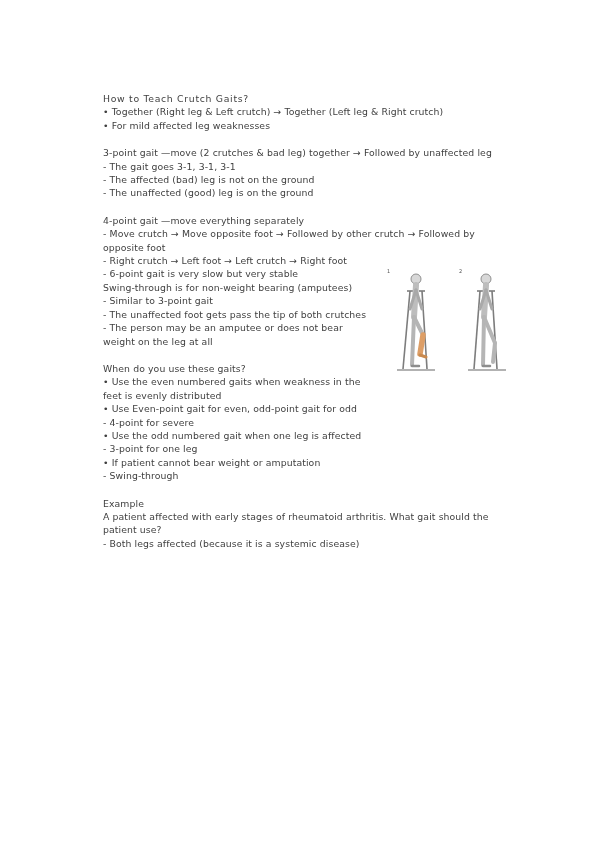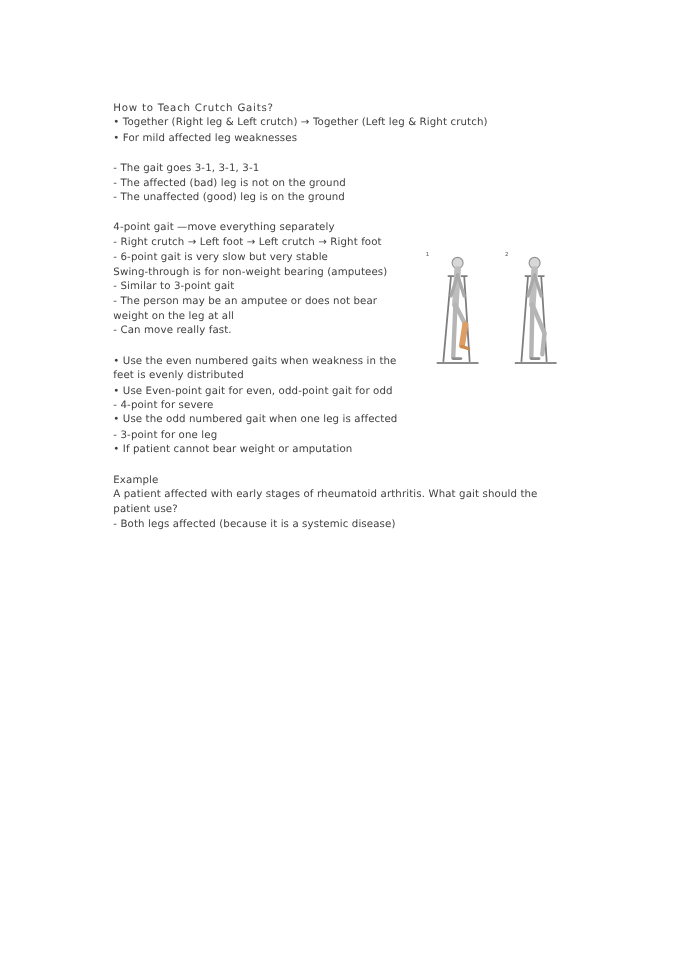--- a/index.html
+++ b/index.html
@@ -32,27 +32,29 @@
 
 <div class="page">
   <div class="doc">
 
     <p class="ln title">How to Teach Crutch Gaits?</p>
     <p class="ln">• Together (Right leg &amp; Left crutch)  → Together (Left leg &amp; Right crutch)</p>
     <p class="ln">• For mild affected leg weaknesses</p>
 
     <div class="gap"></div>
 
+    <p class="ln">3-point gait —move (2 crutches &amp; bad leg) together → Followed by unaffected leg</p>
     <p class="ln">- The gait goes 3-1, 3-1, 3-1</p>
     <p class="ln">- The affected (bad) leg is not on the ground</p>
     <p class="ln">- The unaffected (good) leg is on the ground</p>
 
     <div class="gap"></div>
 
     <p class="ln">4-point gait —move everything separately</p>
+    <p class="ln">- Move crutch → Move opposite foot → Followed by other crutch → Followed by opposite foot</p>
     <p class="ln">- Right crutch → Left foot → Left crutch → Right foot</p>
 
     <div class="figure-wrap">
       <svg viewBox="0 0 142 118" xmlns="http://www.w3.org/2000/svg">
 
         <g>
           <text class="fig-label" x="4" y="10">1</text>
 
           <line x1="27" y1="28" x2="20" y2="106" stroke="#7d7d7d" stroke-width="1.6"></line>
           <line x1="39" y1="28" x2="44" y2="106" stroke="#7d7d7d" stroke-width="1.6"></line>
@@ -94,31 +96,33 @@
           <line x1="112" y1="80" x2="110" y2="99" stroke="#b5b5b5" stroke-width="4" stroke-linecap="round"></line>
 
           <line x1="85" y1="107" x2="123" y2="107" stroke="#666" stroke-width="1.2"></line>
         </g>
       </svg>
     </div>
 
     <p class="ln">- 6-point gait is very slow but very stable</p>
     <p class="ln">Swing-through is for non-weight bearing (amputees)</p>
     <p class="ln">- Similar to 3-point gait</p>
+    <p class="ln">- The unaffected foot gets pass the tip of both crutches</p>
     <p class="ln">- The person may be an amputee or does not bear weight on the leg at all</p>
-    <p class="ln">- Can move really fast.</p>
 
     <div class="gap"></div>
 
+    <p class="ln">When do you use these gaits?</p>
     <p class="ln">• Use the even numbered gaits when weakness in the feet is evenly distributed</p>
     <p class="ln">• Use Even-point gait for even, odd-point gait for odd</p>
     <p class="ln">- 4-point for severe</p>
     <p class="ln">• Use the odd numbered gait when one leg is affected</p>
     <p class="ln">- 3-point for one leg</p>
     <p class="ln">• If patient cannot bear weight or amputation</p>
+    <p class="ln">- Swing-through</p>
 
     <div class="gap"></div>
 
     <p class="ln">Example</p>
     <p class="ln">A patient affected with early stages of rheumatoid arthritis. What gait should the patient use?</p>
     <p class="ln">- Both legs affected (because it is a systemic disease)</p>
 
   </div>
 </div>
 

